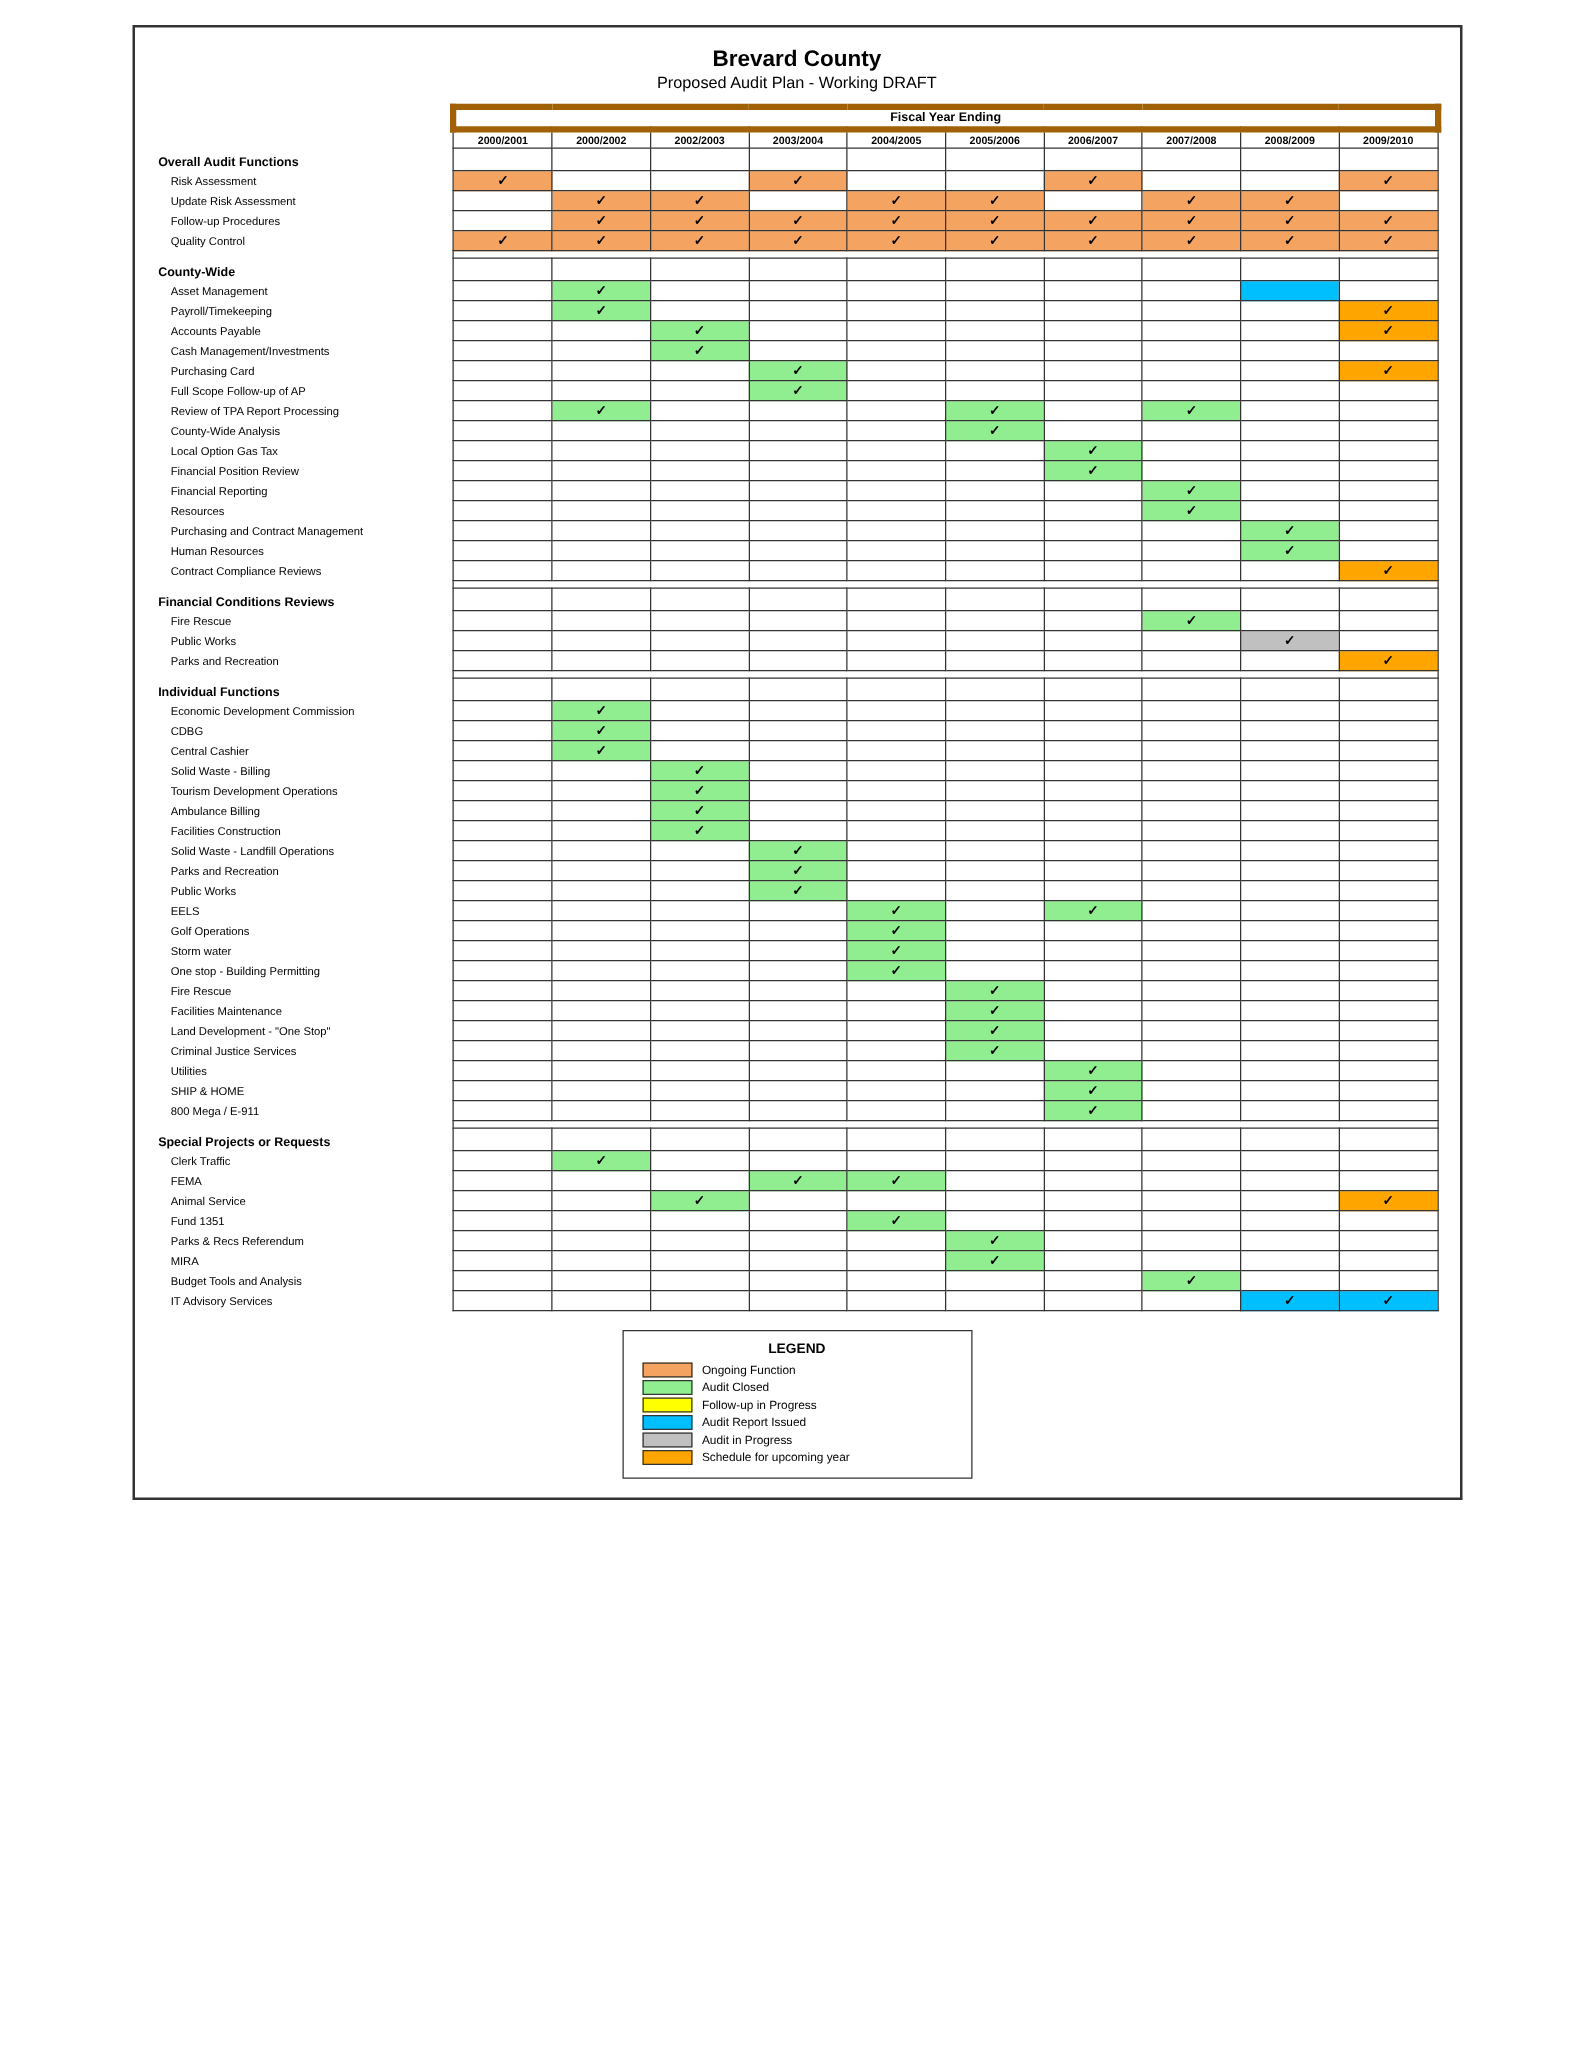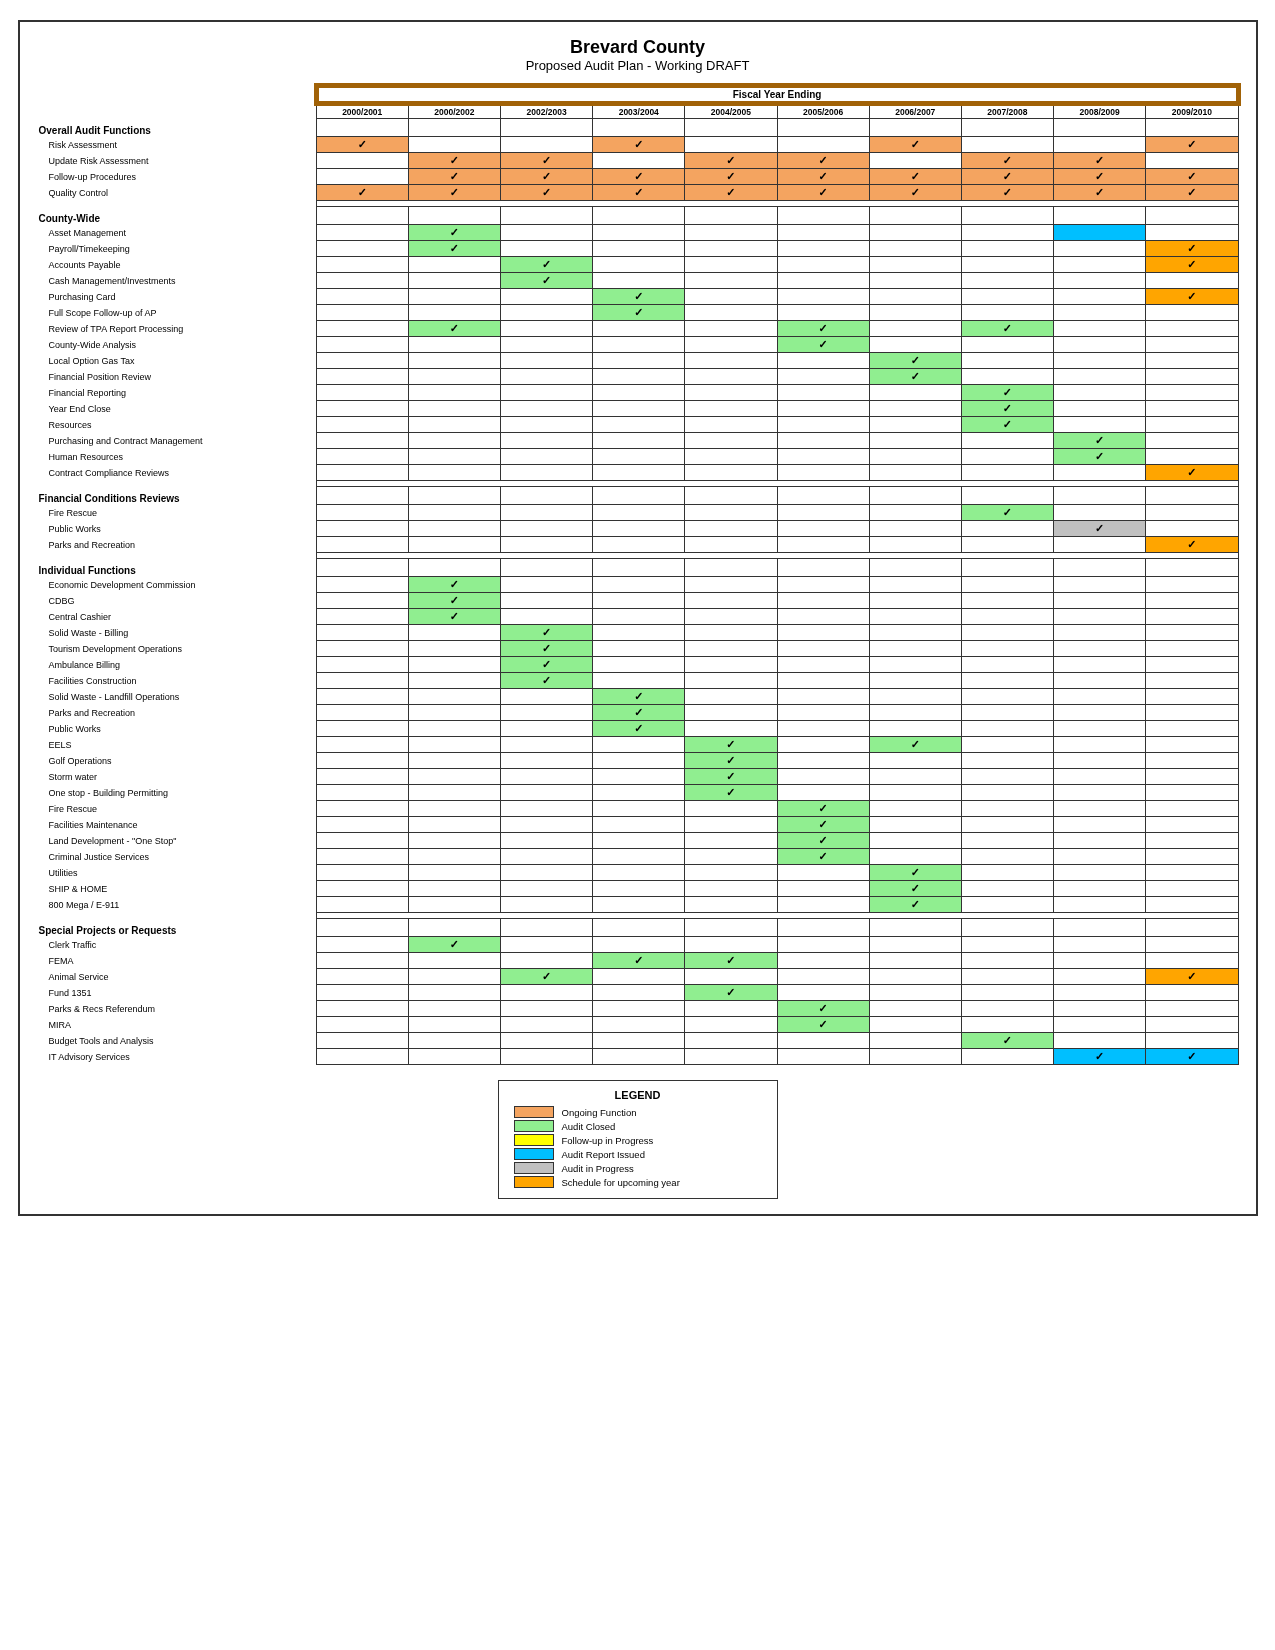--- a/index.html
+++ b/index.html
@@ -4,21 +4,21 @@
   <style>
     * { margin: 0; padding: 0; box-sizing: border-box; }
     body {
       font-family: Arial, sans-serif;
       font-size: 10px;
       background: #fff;
       width: 1275px;
       min-height: 1650px;
     }
     .page {
-      width: 1240px;
+      width: 1064px;
       margin: 20px auto;
       border: 2px solid #333;
       padding: 15px;
       background: #fff;
     }
     .title-section {
       text-align: center;
       margin-bottom: 10px;
     }
     .main-title {
@@ -360,33 +360,20 @@
           <td></td>
           <td></td>
           <td></td>
           <td class="c-green"><span class="checkmark">✓</span></td>
           <td></td>
           <td></td>
           <td></td>
         </tr>
         <tr>
           <td class="label-col indent">Financial Reporting</td>
-          <td></td>
-          <td></td>
-          <td></td>
-          <td></td>
-          <td></td>
-          <td></td>
-          <td></td>
-          <td class="c-green"><span class="checkmark">✓</span></td>
-          <td></td>
-          <td></td>
-        </tr>
-        <tr>
-          <td class="label-col indent">Year End Close</td>
           <td></td>
           <td></td>
           <td></td>
           <td></td>
           <td></td>
           <td></td>
           <td></td>
           <td class="c-green"><span class="checkmark">✓</span></td>
           <td></td>
           <td></td>

